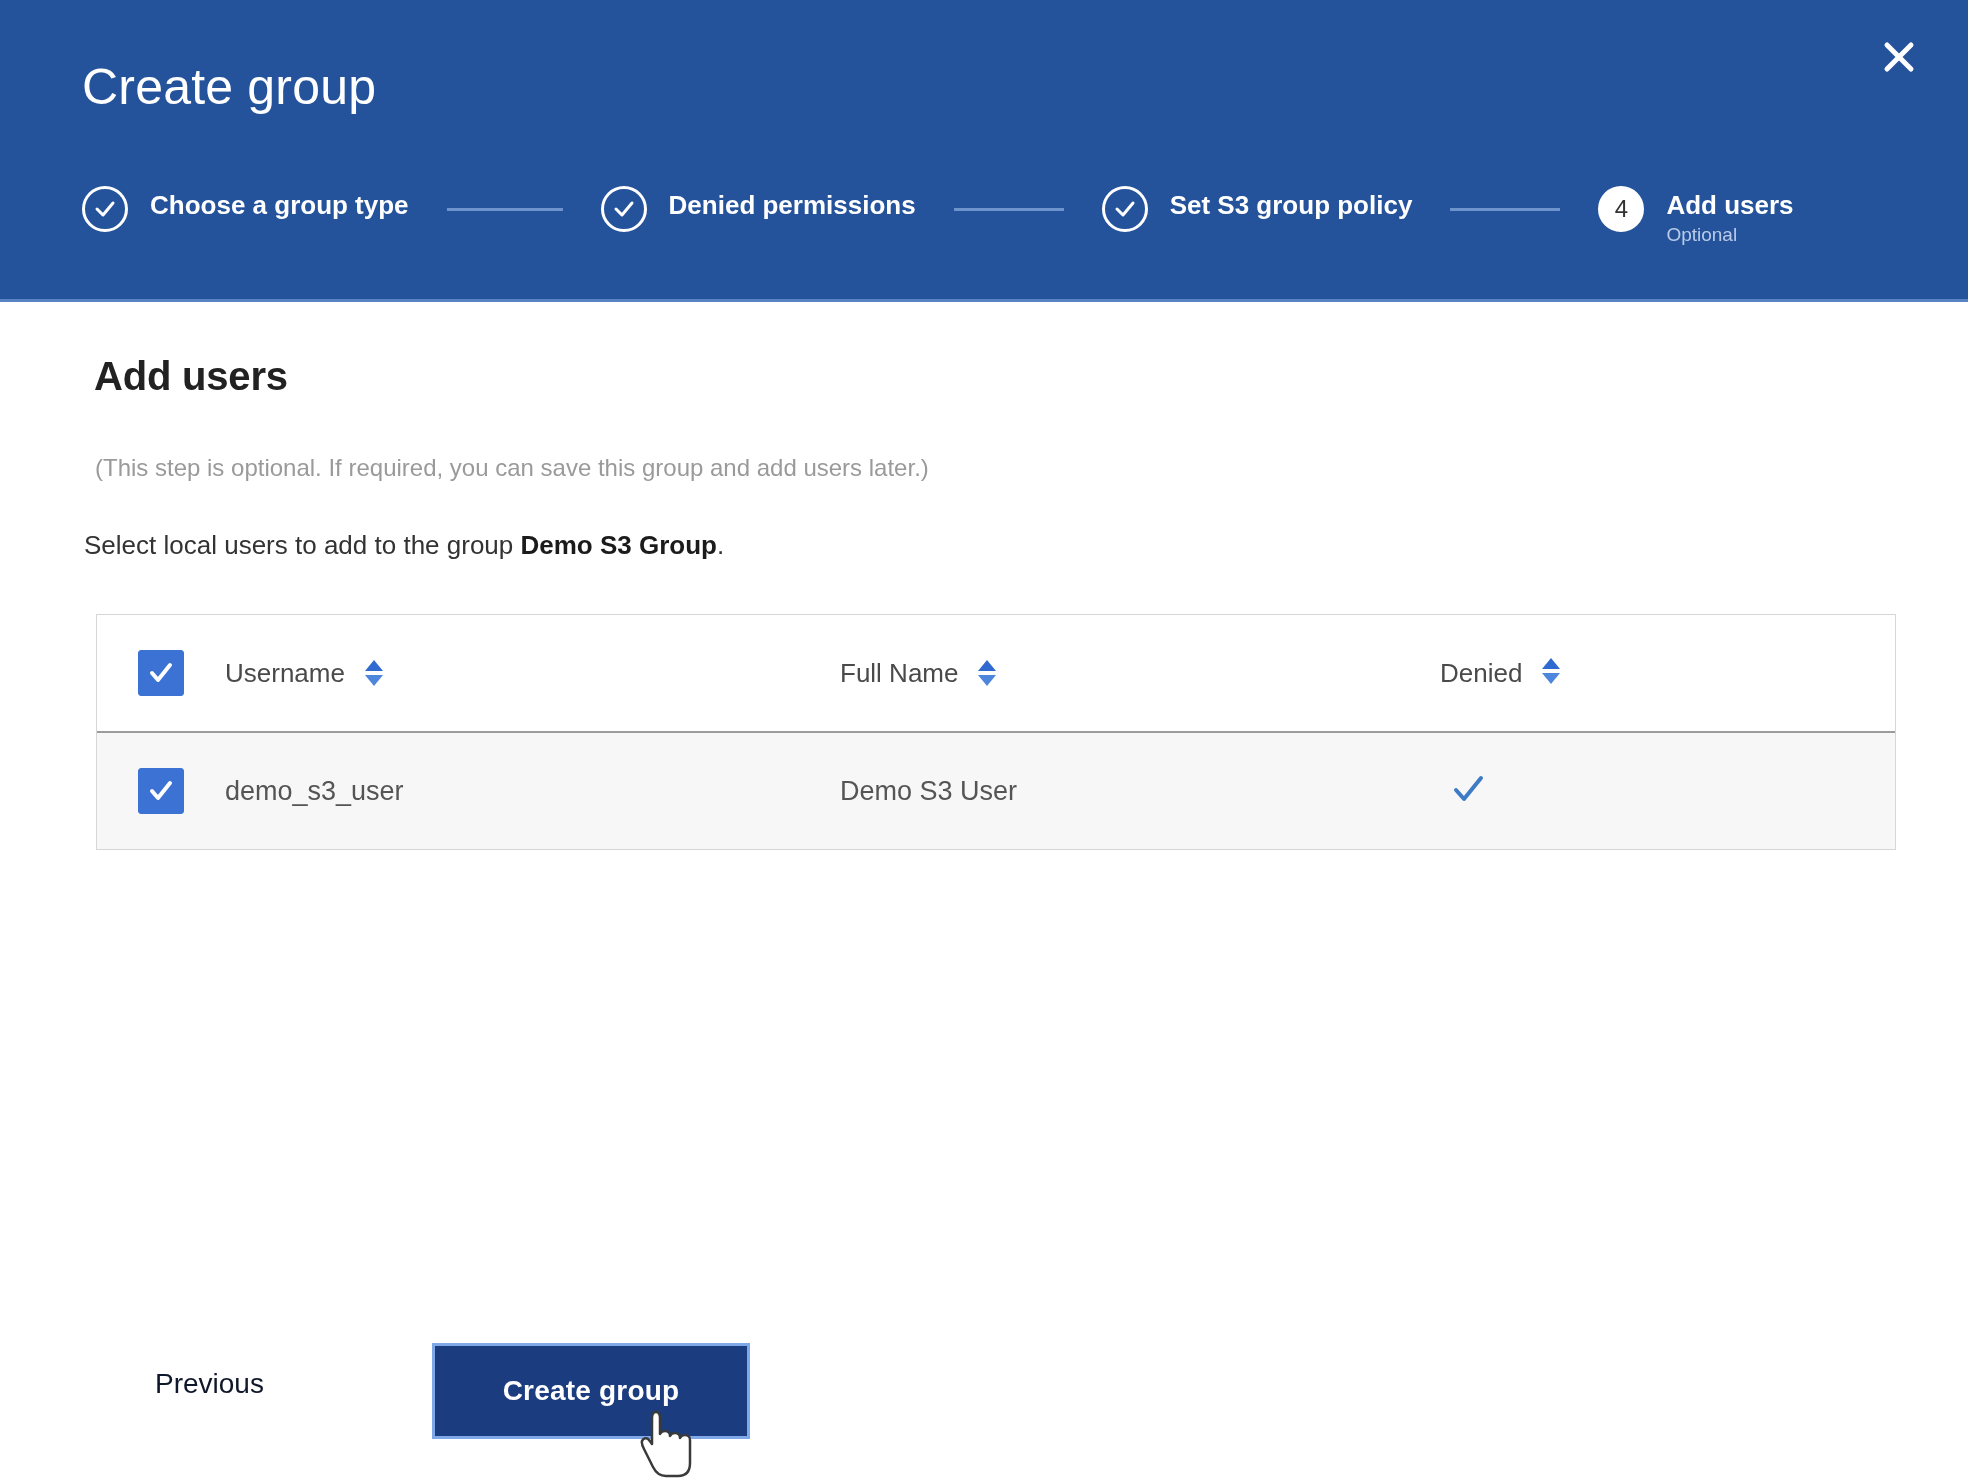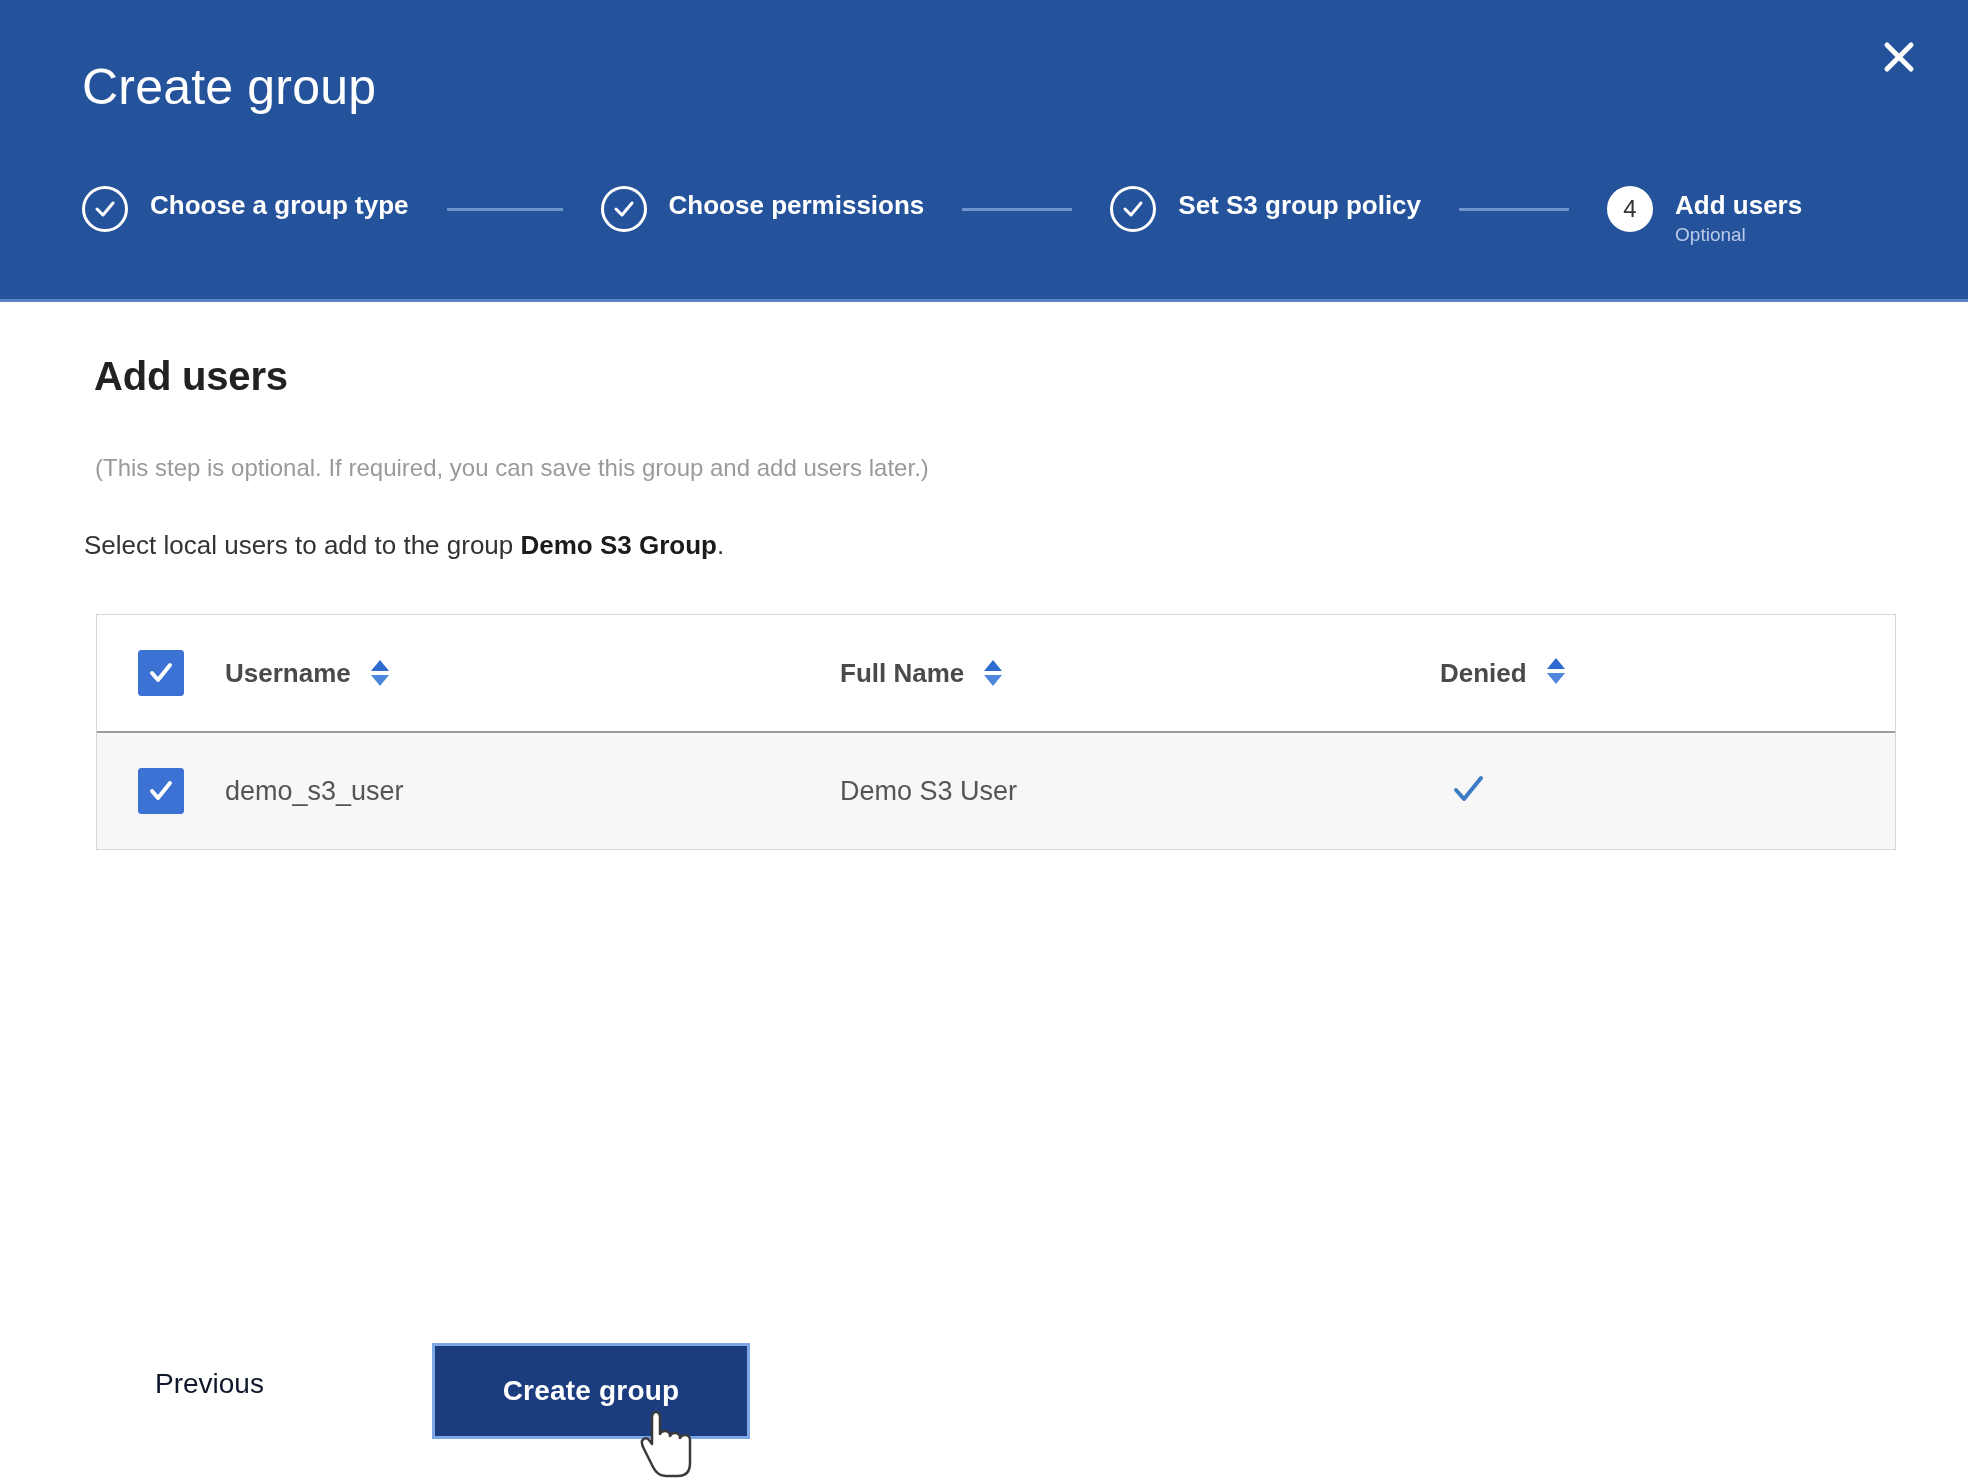--- a/index.html
+++ b/index.html
@@ -219,21 +219,21 @@
     border: 1px solid #3b72d4;
     display: flex;
     align-items: center;
     justify-content: center;
     cursor: pointer;
   }
 
   .th-label {
     font-size: 26px;
     color: #4a4a4a;
-    font-weight: bold;
+    font-weight: normal;
     white-space: nowrap;
   }
   .sort-icon {
     margin-left: 20px;
     display: inline-flex;
     flex-direction: column;
     align-items: center;
     cursor: pointer;
   }
   .sort-icon .tri-up {
@@ -330,21 +330,21 @@
 
       <div class="step-connector conn-1"></div>
 
       <div class="step">
         <div class="step-circle done">
           <svg width="26" height="26" viewBox="0 0 26 26">
             <polyline points="5,13 11,19 21,7" fill="none" stroke="#ffffff" stroke-width="3" stroke-linecap="round" stroke-linejoin="round"></polyline>
           </svg>
         </div>
         <div class="step-text">
-          <div class="step-label">Choose permissions</div>
+          <div class="step-label">Denied permissions</div>
         </div>
       </div>
 
       <div class="step-connector conn-2"></div>
 
       <div class="step">
         <div class="step-circle done">
           <svg width="26" height="26" viewBox="0 0 26 26">
             <polyline points="5,13 11,19 21,7" fill="none" stroke="#ffffff" stroke-width="3" stroke-linecap="round" stroke-linejoin="round"></polyline>
           </svg>

